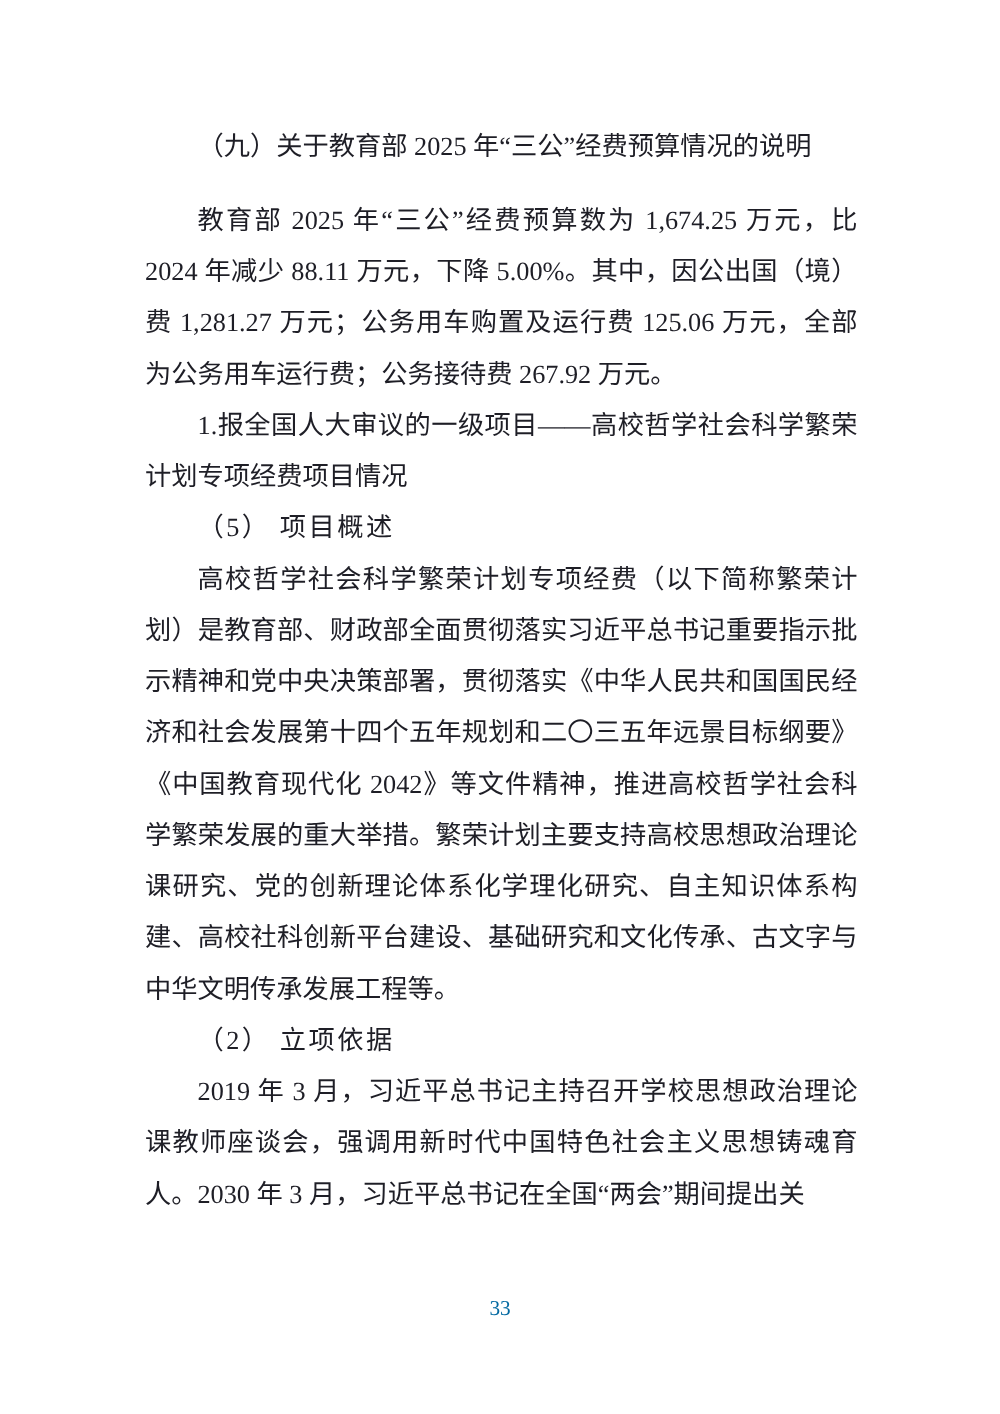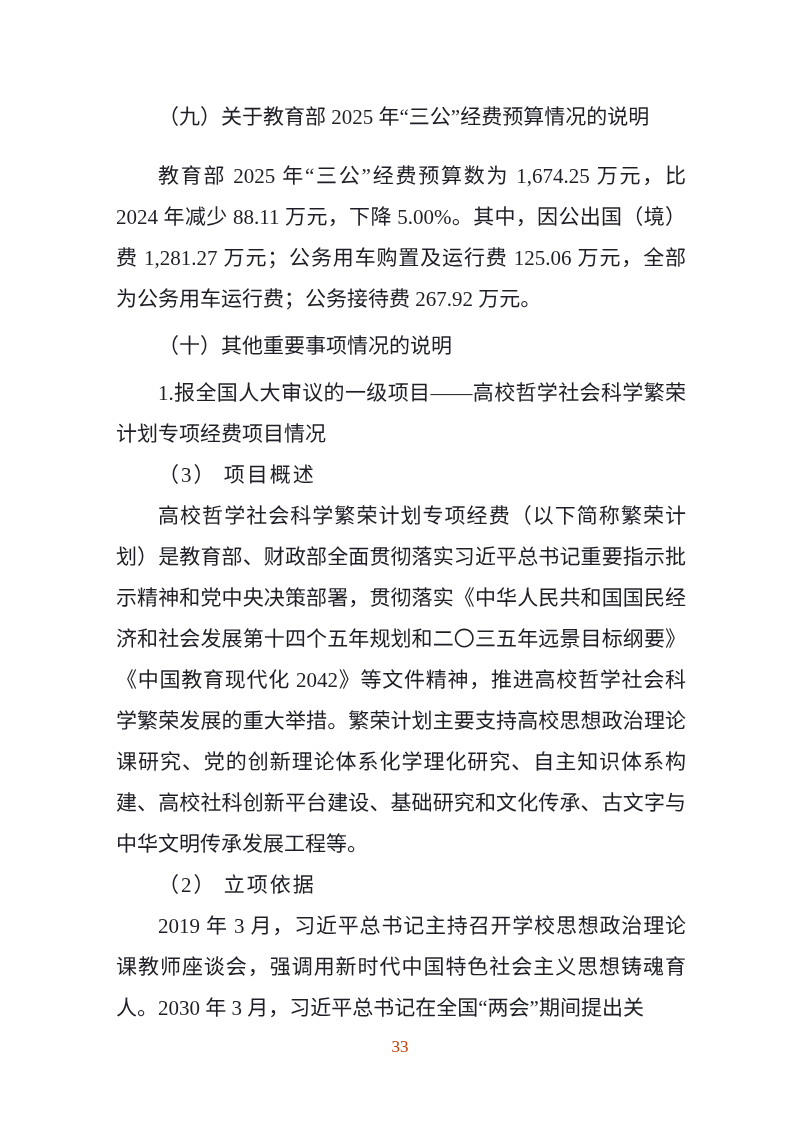--- a/index.html
+++ b/index.html
@@ -49,37 +49,36 @@
     letter-spacing: 2px;
   }
   .page-number {
     position: absolute;
     top: 1036px;
     left: 0;
     width: 100%;
     text-align: center;
     font-size: 17px;
     line-height: 22px;
-    color: #c2410c;
+    color: #0369a1;
   }
 </style>
 </head>
 <body>
 
 <div class="page">
   <main class="content">
     <h1 class="heading-bold first">（九）关于教育部 2025 年“三公”经费预算情况的说明</h1>
 
     <p>教育部 2025 年“三公”经费预算数为 1,674.25 万元，比 2024 年减少 88.11 万元，下降 5.00%。其中，因公出国（境）费 1,281.27 万元；公务用车购置及运行费 125.06 万元，全部为公务用车运行费；公务接待费 267.92 万元。</p>
 
-    <h1 class="heading-bold mid">（十）其他重要事项情况的说明</h1>
 
     <h2 class="heading-bold">1.报全国人大审议的一级项目——高校哲学社会科学繁荣计划专项经费项目情况</h2>
 
-    <p class="subheading">（3） 项目概述</p>
+    <p class="subheading">（5） 项目概述</p>
 
     <p>高校哲学社会科学繁荣计划专项经费（以下简称繁荣计划）是教育部、财政部全面贯彻落实习近平总书记重要指示批示精神和党中央决策部署，贯彻落实《中华人民共和国国民经济和社会发展第十四个五年规划和二〇三五年远景目标纲要》《中国教育现代化 2042》等文件精神，推进高校哲学社会科学繁荣发展的重大举措。繁荣计划主要支持高校思想政治理论课研究、党的创新理论体系化学理化研究、自主知识体系构建、高校社科创新平台建设、基础研究和文化传承、古文字与中华文明传承发展工程等。</p>
 
     <p class="subheading">（2） 立项依据</p>
 
     <p>2019 年 3 月，习近平总书记主持召开学校思想政治理论课教师座谈会，强调用新时代中国特色社会主义思想铸魂育人。2030 年 3 月，习近平总书记在全国“两会”期间提出关</p>
   </main>
 
   <footer class="page-number">33</footer>
 </div>

